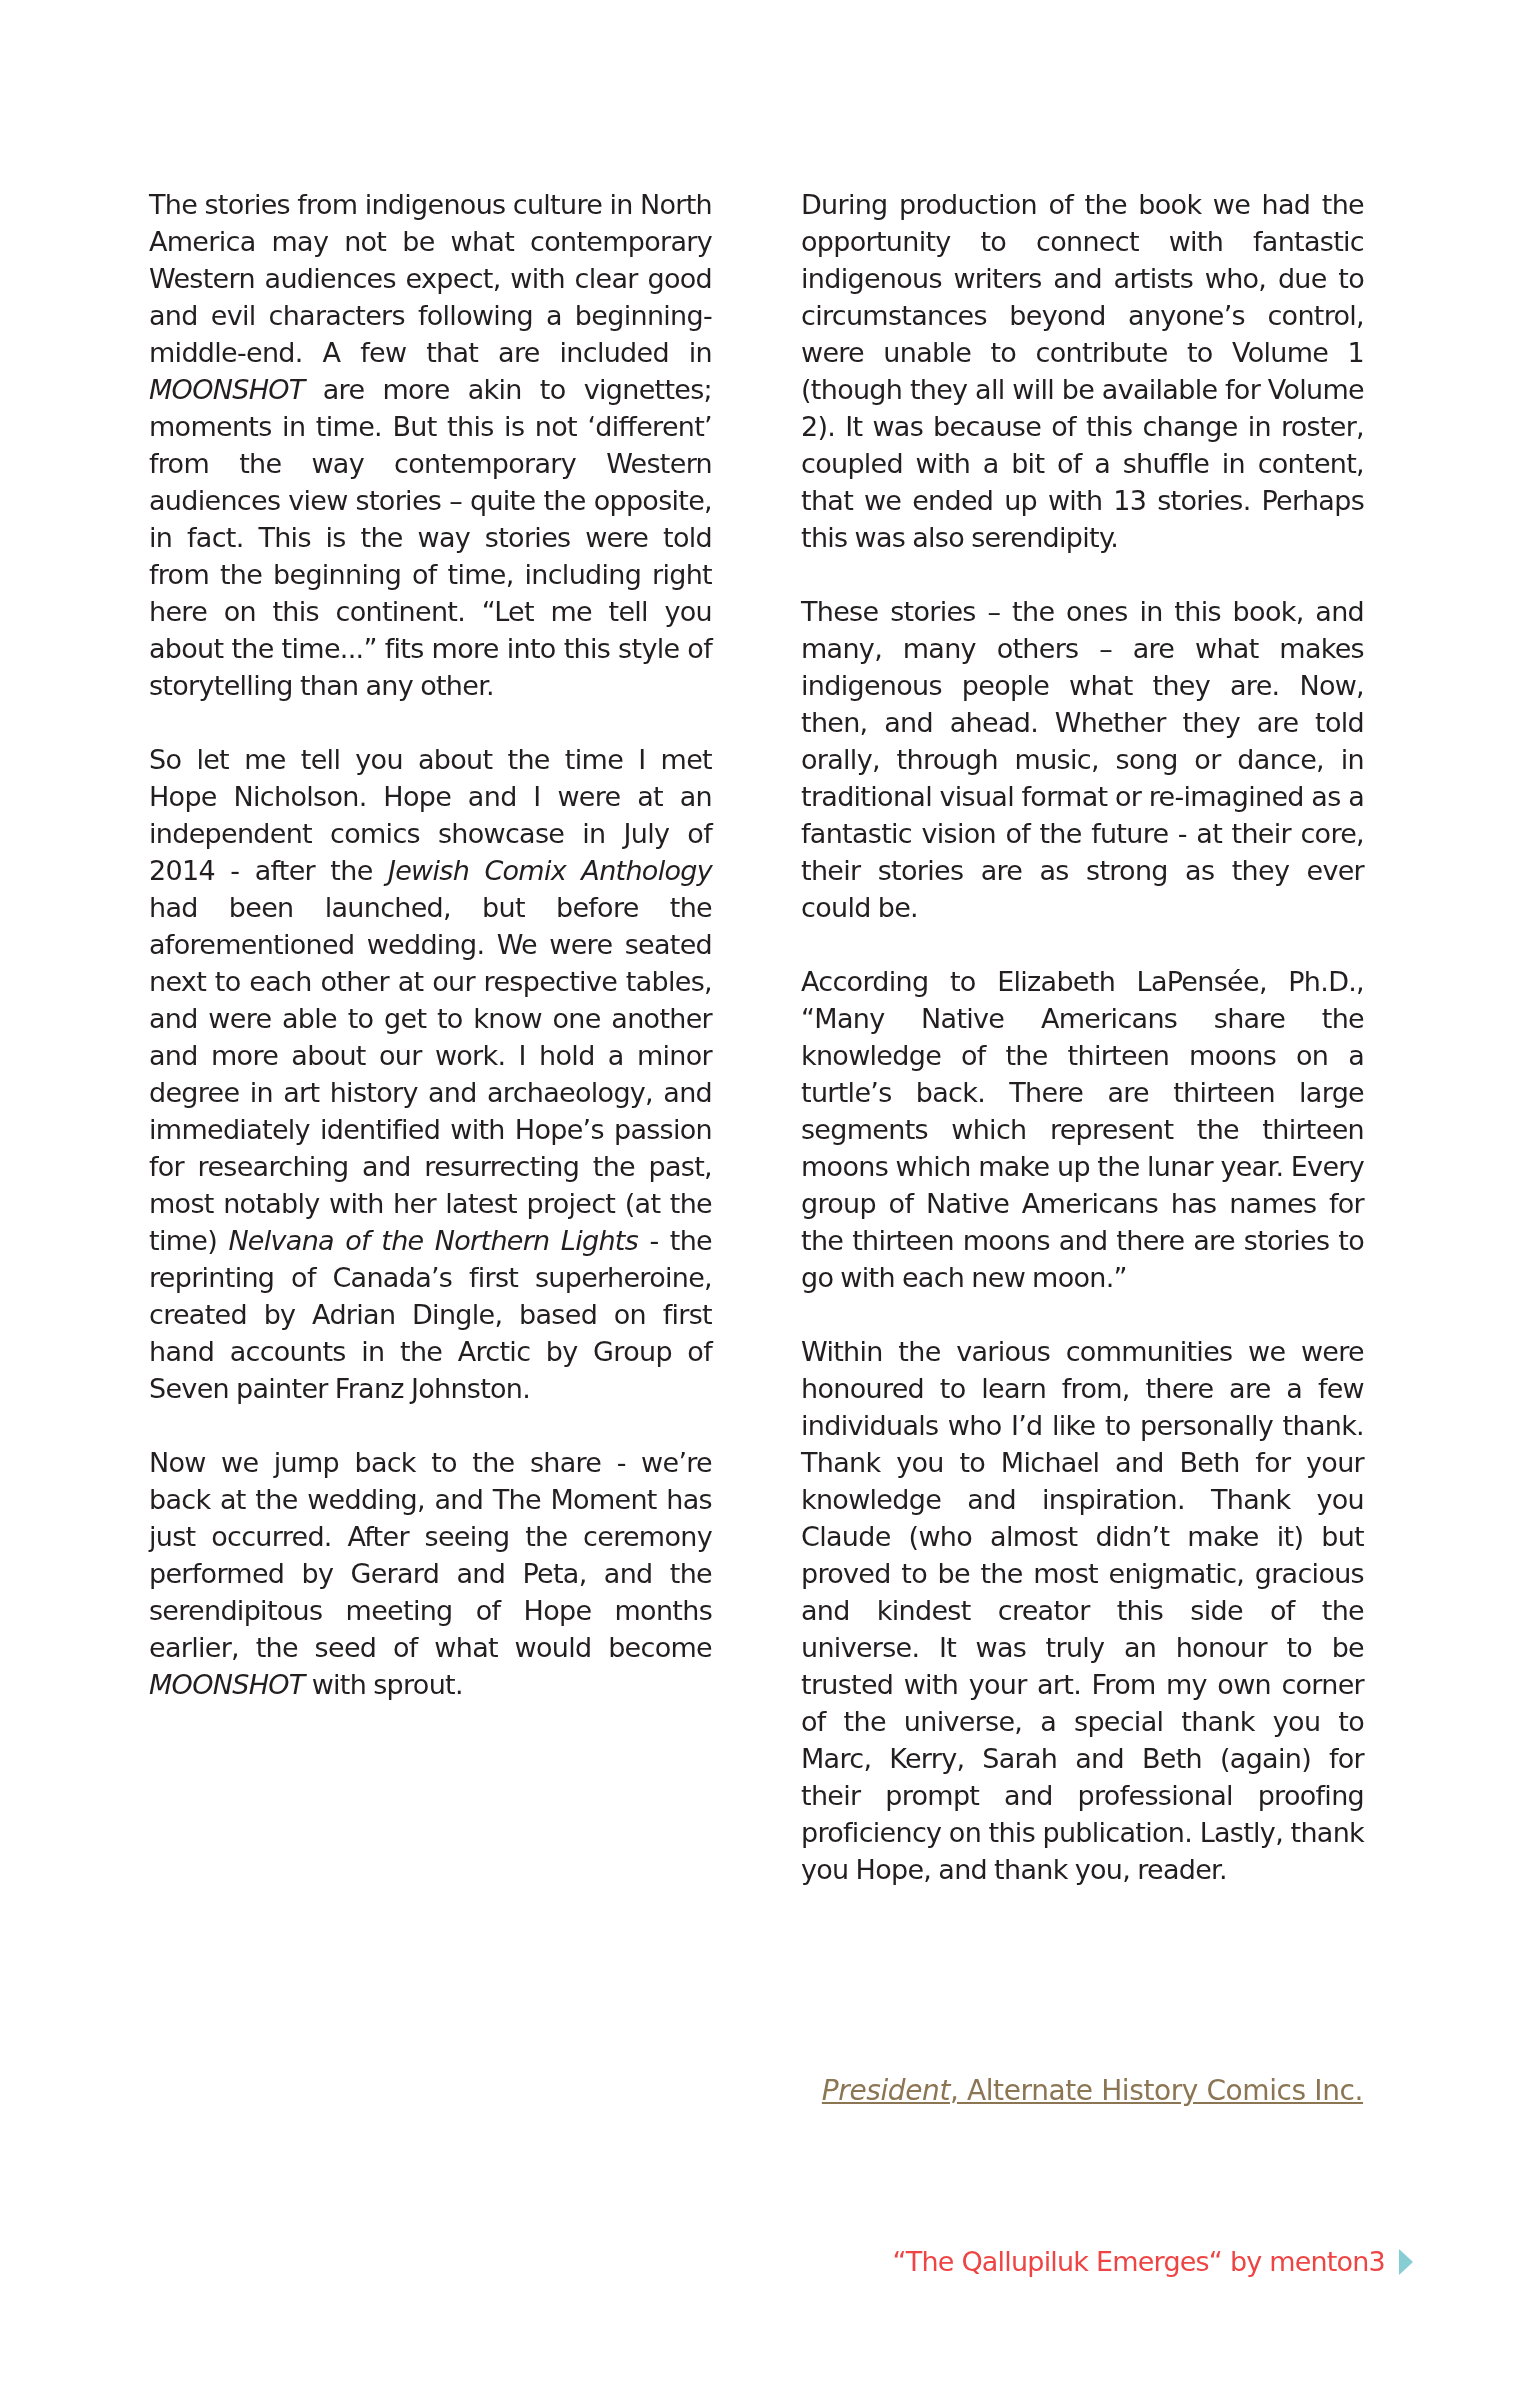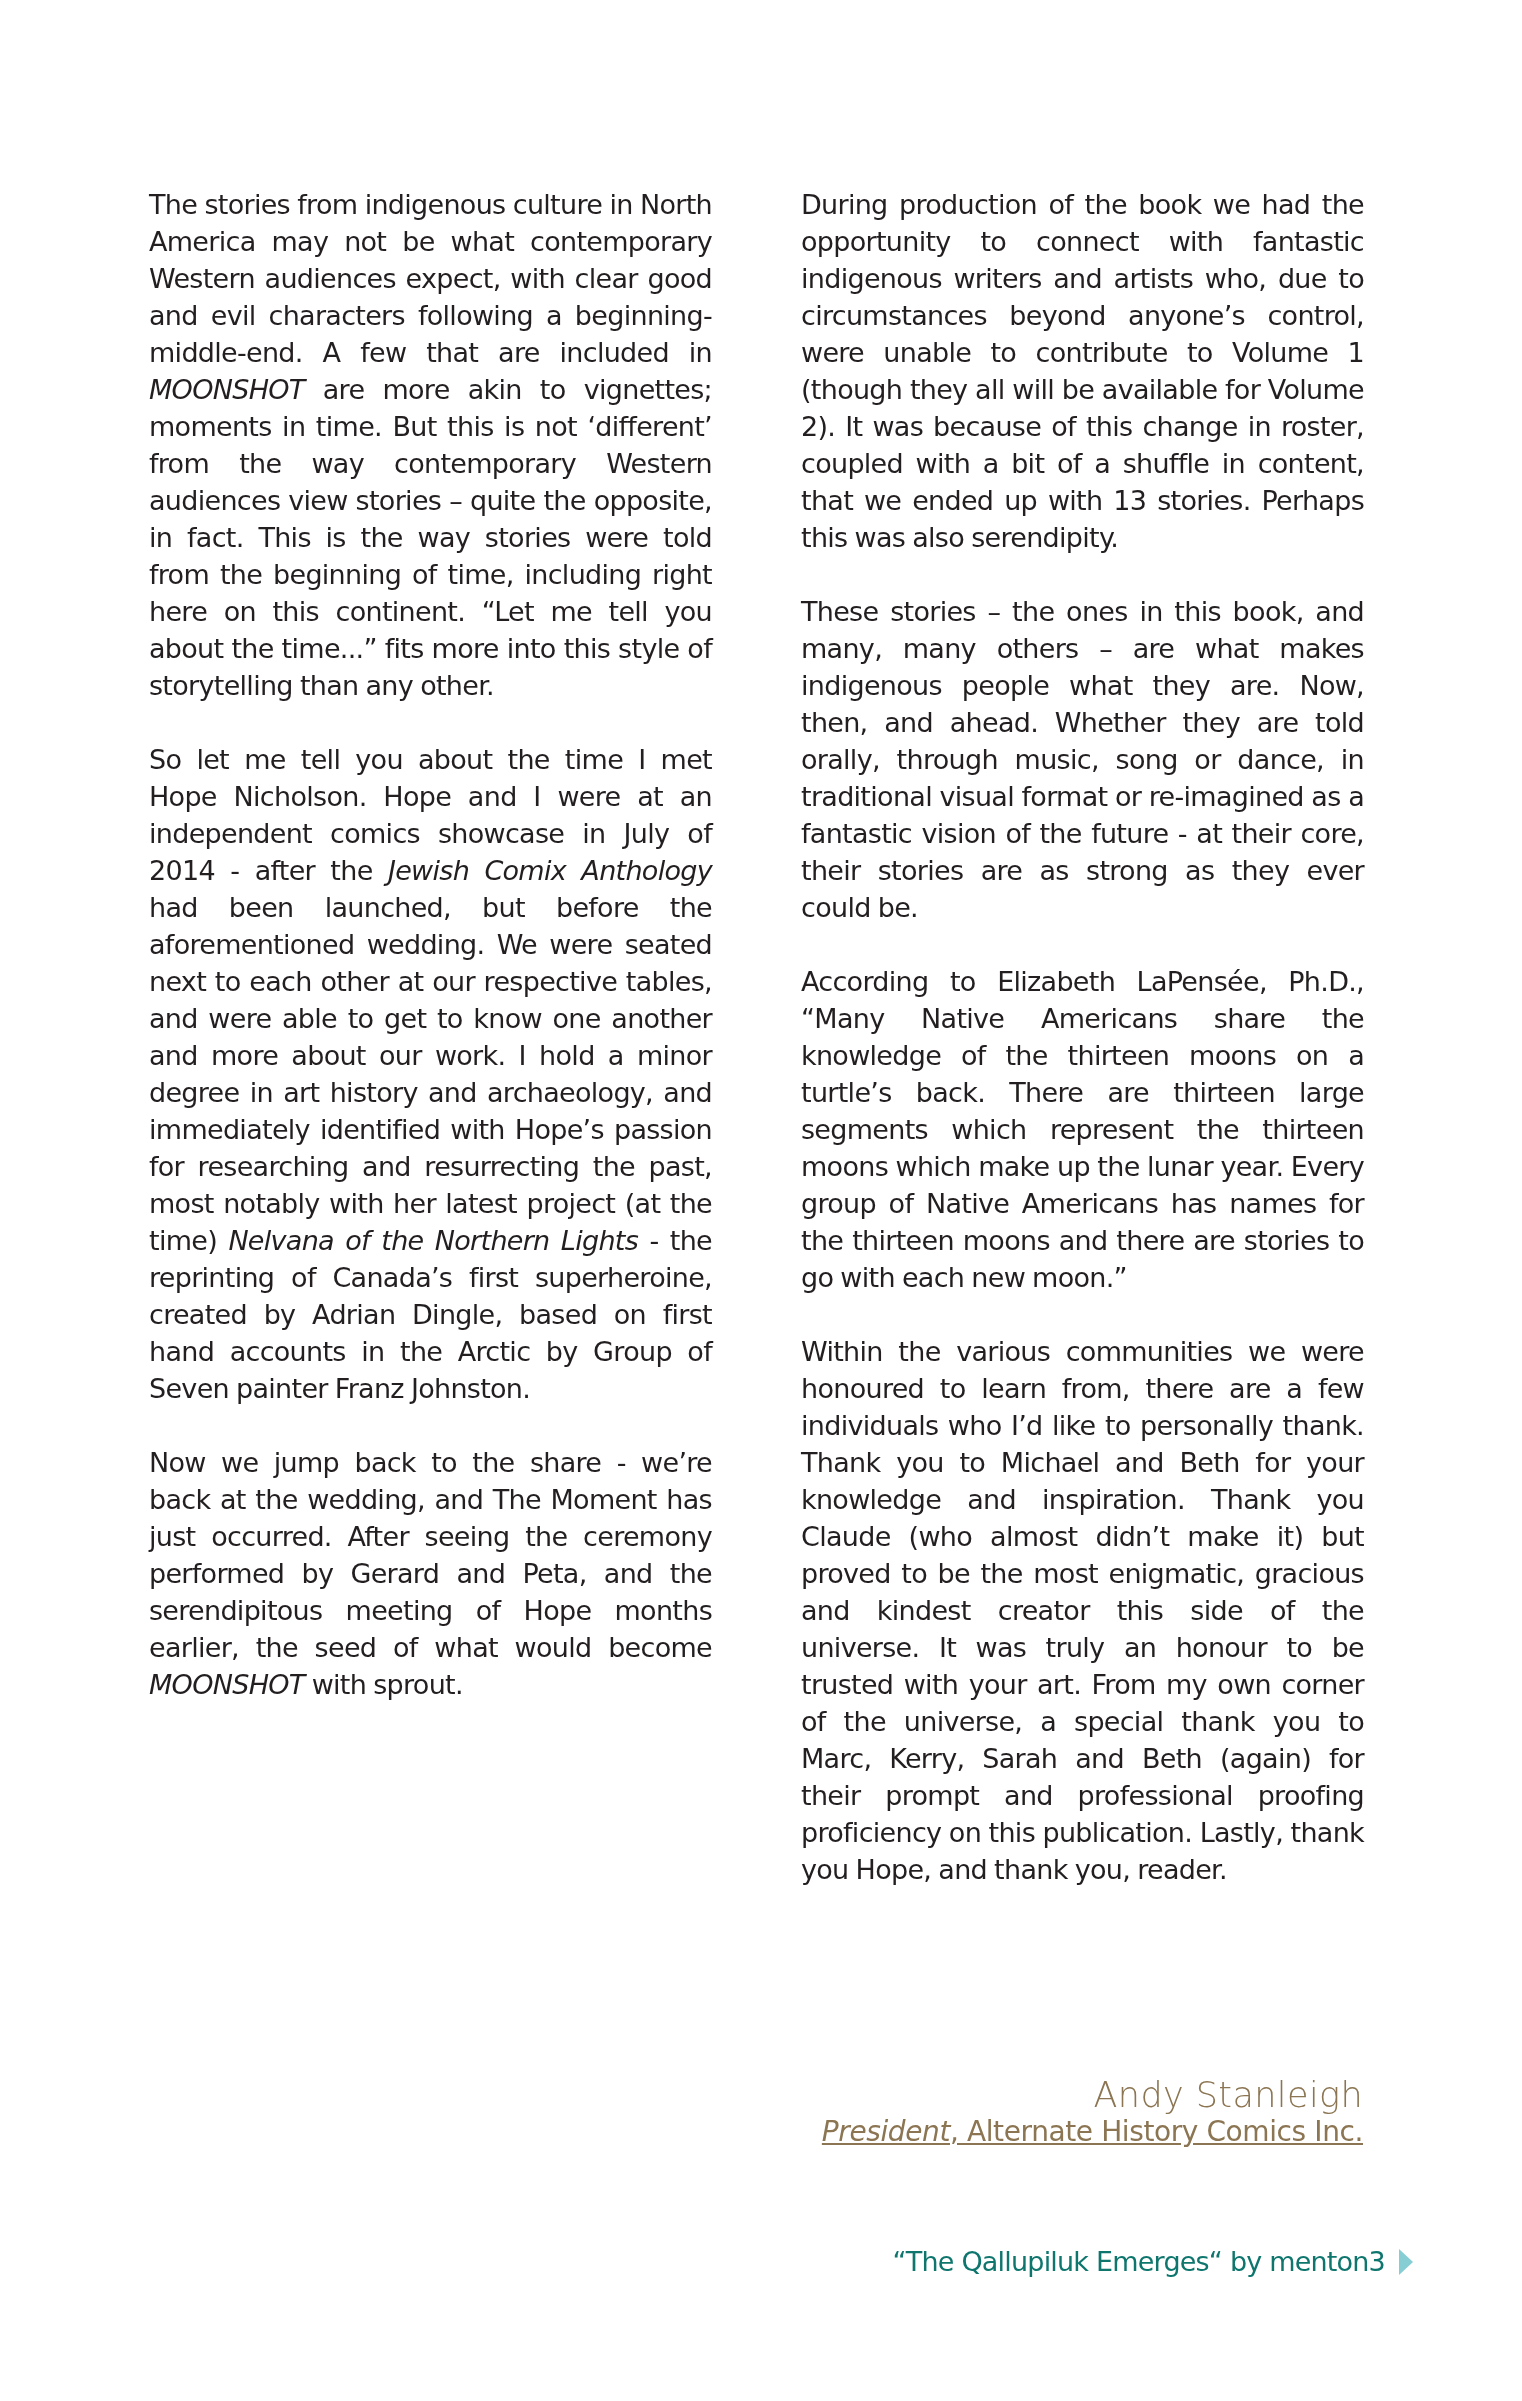--- a/index.html
+++ b/index.html
@@ -10,21 +10,21 @@
   .col.left { left: 149px; }
   .col.right { left: 801px; }
   .col p { margin: 0 0 37px 0; }
   .col p em { }
   .sig { position: absolute; right: 160px; top: 2075px; text-align: right; color: #8b7552; }
   .sig .name { font-size: 35px; font-weight: 300; letter-spacing: 0.4px; line-height: 41px;
                font-family: "DejaVu Sans", sans-serif; }
   .sig .role { font-size: 28px; line-height: 31px; letter-spacing: -0.4px; text-decoration: underline; }
   .sig .role em { font-style: italic; }
   .footer { position: absolute; right: 110px; top: 2246px; display: flex; align-items: center;
-            color: #0f766e; font-size: 27px; letter-spacing: -0.8px; }
+            color: #ef4444; font-size: 27px; letter-spacing: -0.8px; }
   .footer .story { }
   .footer .by { margin-left: 7.9px; }
   .footer .tri { width: 0; height: 0; border-top: 13.4px solid transparent; border-bottom: 13.4px solid transparent;
                  border-left: 14px solid #86cdd4; margin-left: 14px; }
 </style>
 </head>
 <body>
 
 <div class="col left">
   <p><span>The stories from indigenous culture in North America may not be what contemporary Western audiences expect, with clear good and evil characters following a beginning-middle-end. A few that are included in </span><em>MOONSHOT</em><span> are more akin to vignettes; moments in time. But this is not ‘different’ from the way contemporary Western audiences view stories – quite the opposite, in fact. This is the way stories were told from the beginning of time, including right here on this continent. “Let me tell you about the time...” fits more into this style of storytelling than any other.</span></p>
@@ -33,21 +33,20 @@
 </div>
 
 <div class="col right">
   <p>During production of the book we had the opportunity to connect with fantastic indigenous writers and artists who, due to circumstances beyond anyone’s control, were unable to contribute to Volume 1 (though they all will be available for Volume 2). It was because of this change in roster, coupled with a bit of a shuffle in content, that we ended up with 13 stories. Perhaps this was also serendipity.</p>
   <p>These stories – the ones in this book, and many, many others – are what makes indigenous people what they are. Now, then, and ahead. Whether they are told orally, through music, song or dance, in traditional visual format or re-imagined as a fantastic vision of the future - at their core, their stories are as strong as they ever could be.</p>
   <p>According to Elizabeth LaPensée, Ph.D., “Many Native Americans share the knowledge of the thirteen moons on a turtle’s back. There are thirteen large segments which represent the thirteen moons which make up the lunar year. Every group of Native Americans has names for the thirteen moons and there are stories to go with each new moon.”</p>
   <p>Within the various communities we were honoured to learn from, there are a few individuals who I’d like to personally thank. Thank you to Michael and Beth for your knowledge and inspiration. Thank you Claude (who almost didn’t make it) but proved to be the most enigmatic, gracious and kindest creator this side of the universe. It was truly an honour to be trusted with your art. From my own corner of the universe, a special thank you to Marc, Kerry, Sarah and Beth (again) for their prompt and professional proofing proficiency on this publication. Lastly, thank you Hope, and thank you, reader.</p>
 </div>
 
 <div class="sig">
-  <div class="name">Andy Stanleigh</div>
   <div class="role"><em>President</em><span>, Alternate History Comics Inc.</span></div>
 </div>
 
 <div class="footer">
   <span class="story">“The Qallupiluk Emerges“</span>
   <span class="by">by menton3</span>
   <span class="tri"></span>
 </div>
 
 

